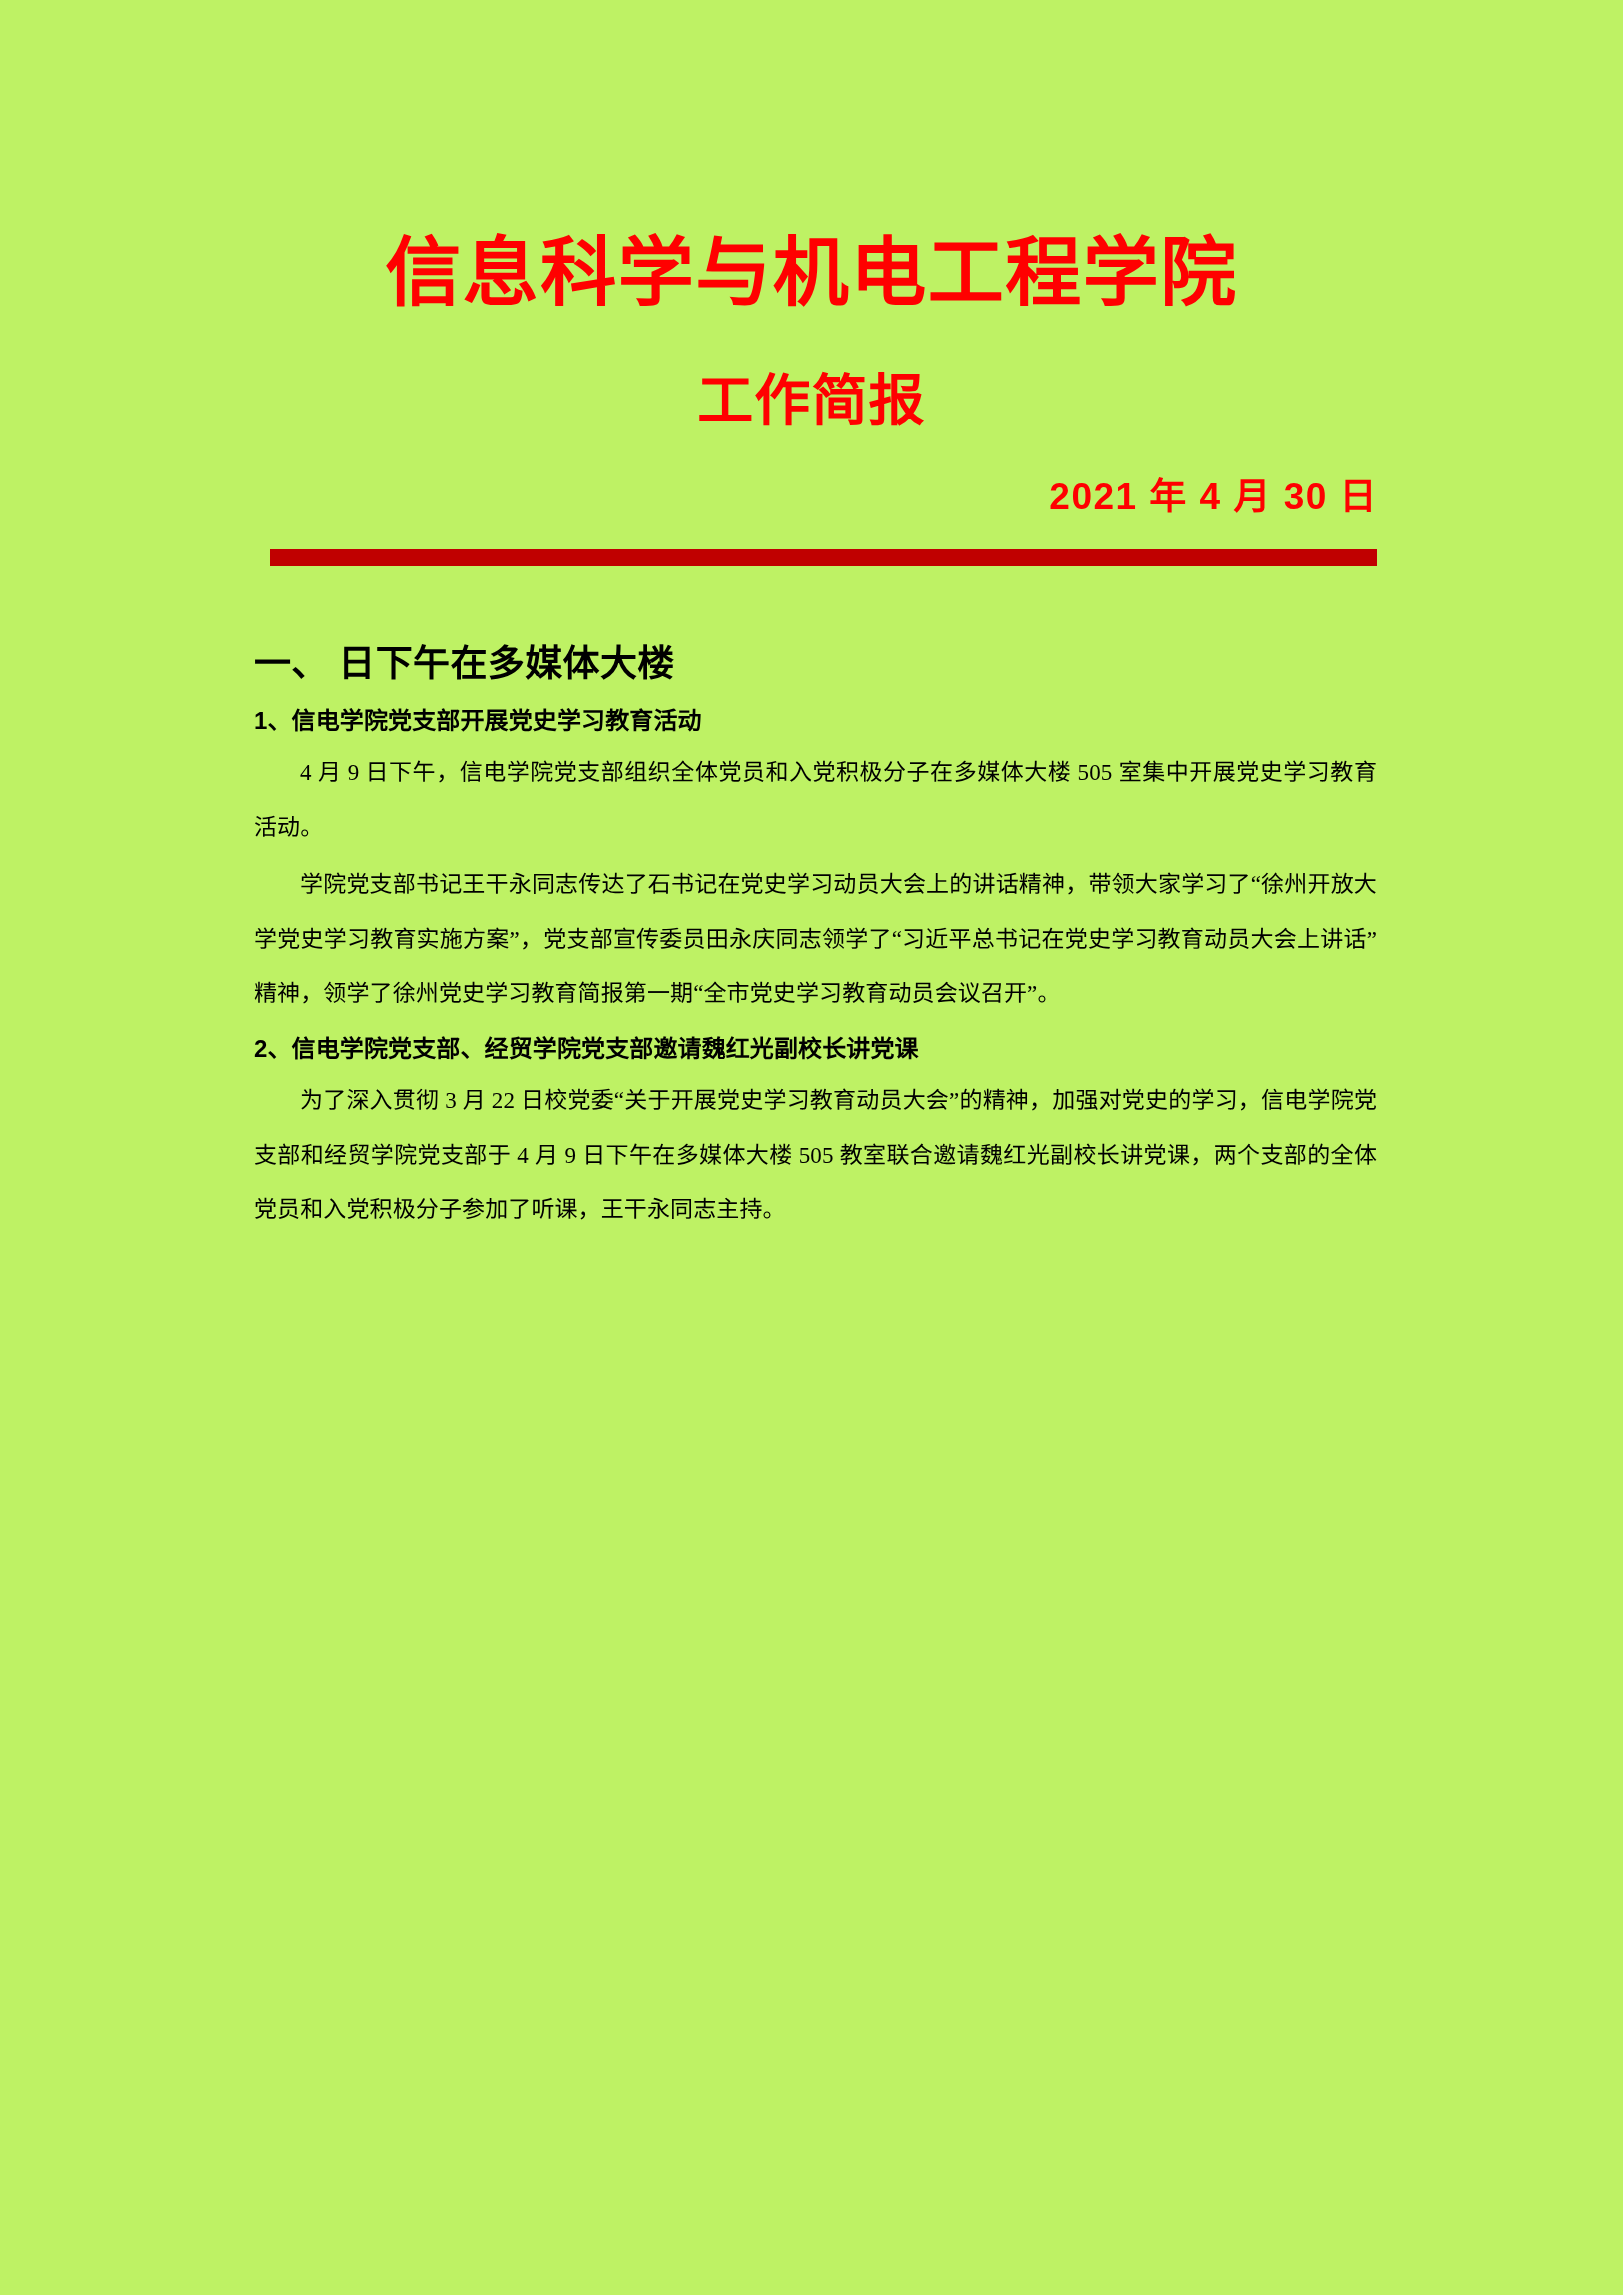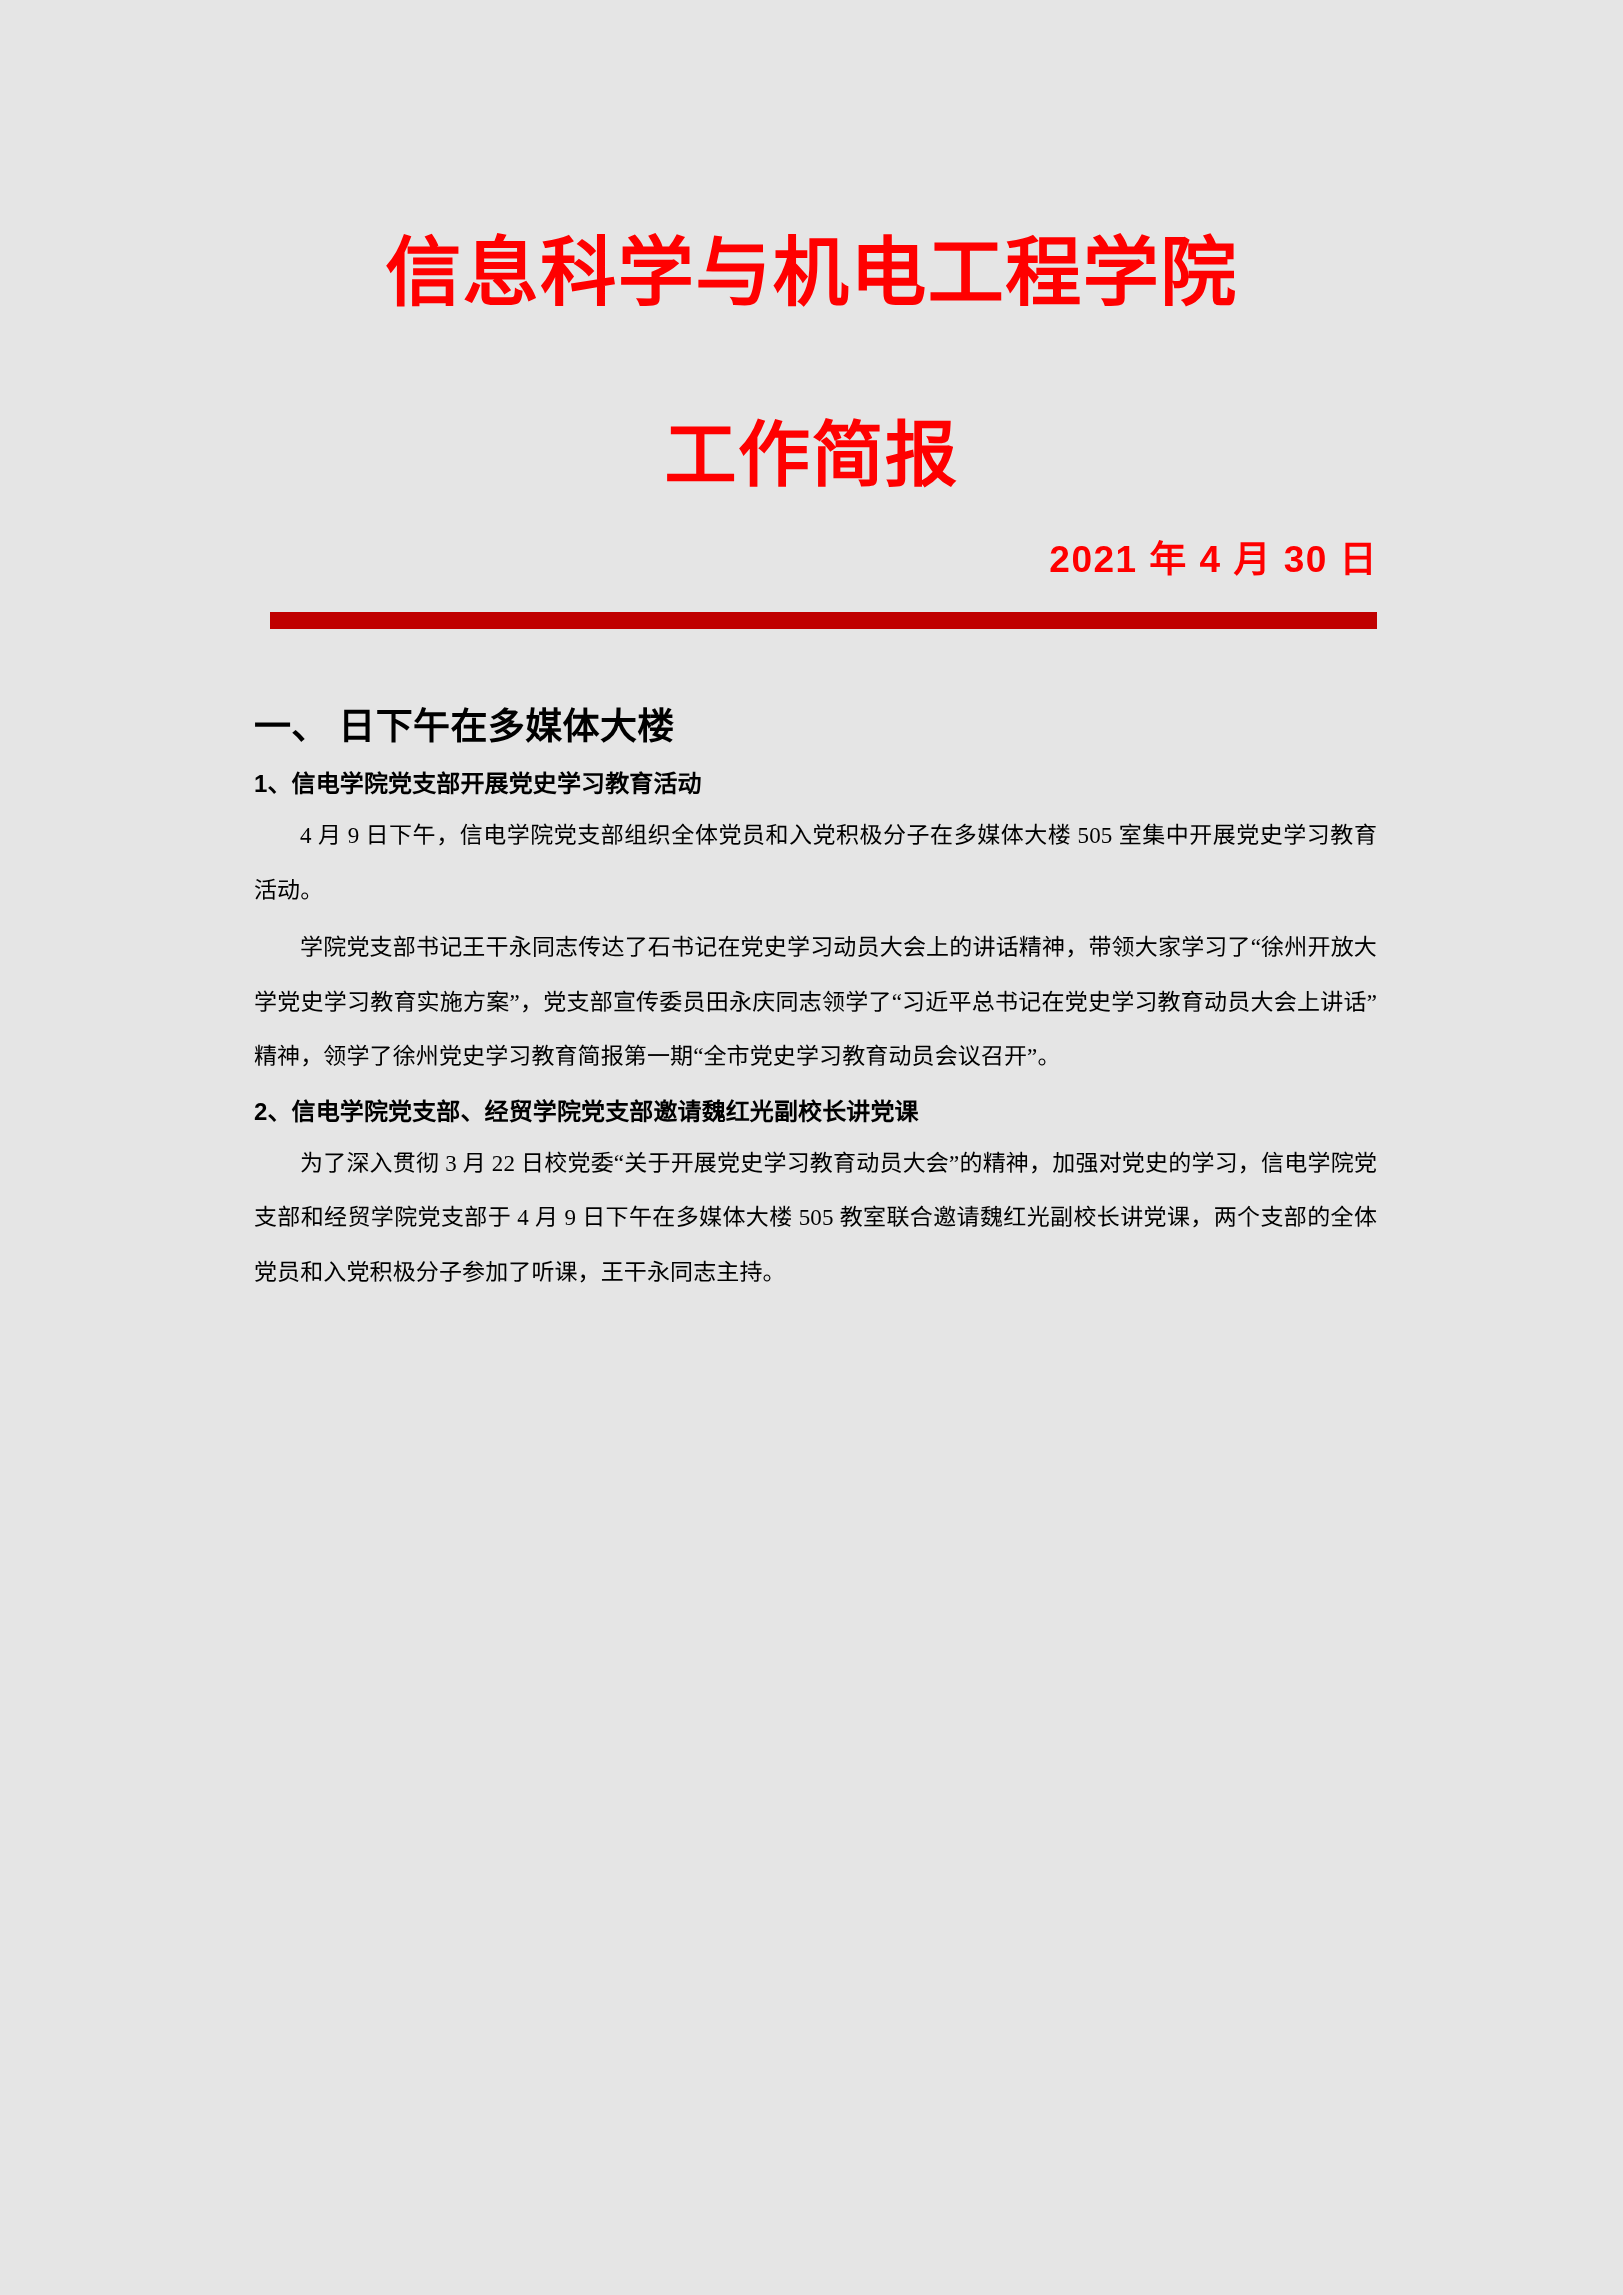--- a/index.html
+++ b/index.html
@@ -5,21 +5,21 @@
 <style>
   html, body {
     margin: 0;
     padding: 0;
     background: #ffffff;
   }
   .page {
     position: relative;
     width: 1623px;
     height: 2295px;
-    background: #e5e5e5;
+    background: #bef264;
     box-sizing: border-box;
     padding: 0;
     overflow: hidden;
     font-family: "Liberation Serif", "DejaVu Serif", serif;
   }
 
   
   .masthead {
     padding-top: 230px;
   }
@@ -31,22 +31,22 @@
     font-weight: bold;
     letter-spacing: 0.02em;
     line-height: 1.12;
     margin: 0;
     white-space: nowrap;
   }
   .masthead-title {
     font-size: 76px;
   }
   .masthead-subtitle {
-    font-size: 72px;
-    margin-top: 100px;
+    font-size: 56px;
+    margin-top: 55px;
   }
   .issue-line {
     text-align: center;
     color: #ff0000;
     font-family: "Liberation Sans", "DejaVu Sans", sans-serif;
     font-weight: bold;
     font-size: 33px;
     margin: 0;
     padding-top: 52px;
     letter-spacing: 0.04em;

